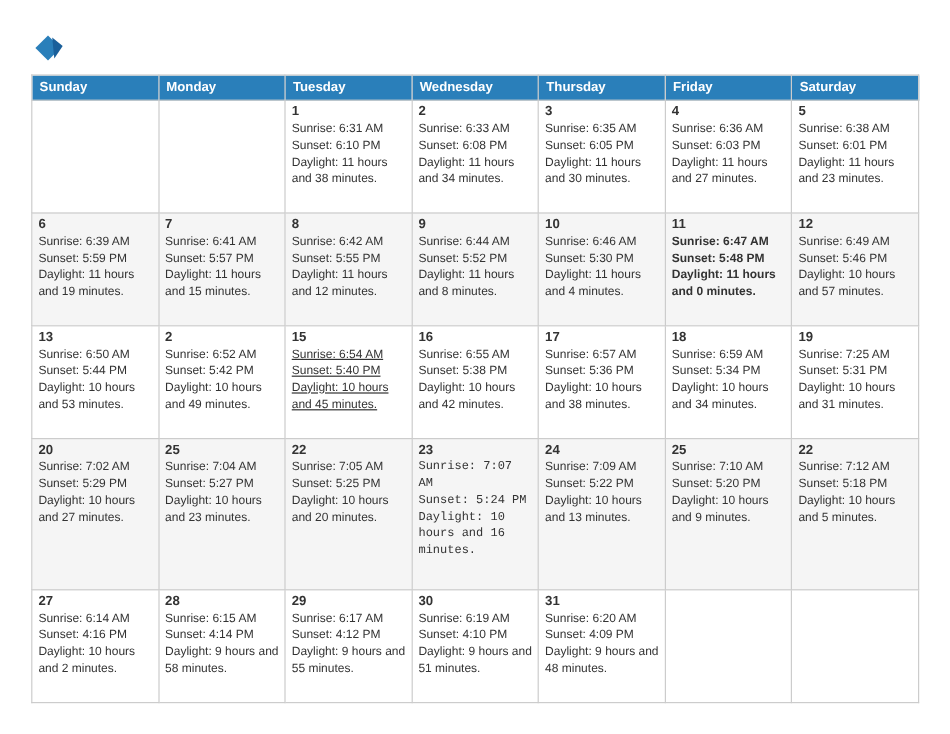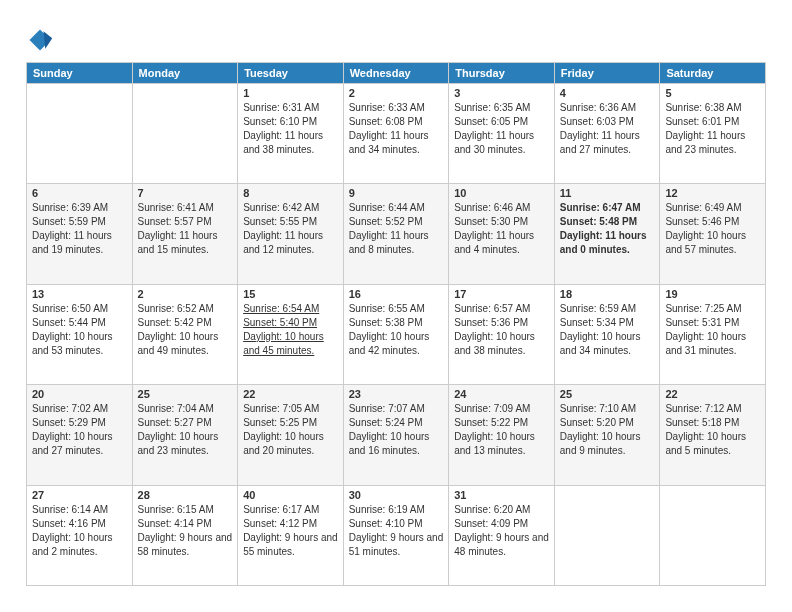--- a/index.html
+++ b/index.html
@@ -261,21 +261,21 @@
 Daylight: 10 hours and 23 minutes.</div>
           </td>
           <td>
             <div class="day-number">22</div>
             <div class="day-info" style="white-space: pre-line;">Sunrise: 7:05 AM
 Sunset: 5:25 PM
 Daylight: 10 hours and 20 minutes.</div>
           </td>
           <td>
             <div class="day-number">23</div>
-            <div class="day-info" style="white-space: pre-line;">Sunrise: 7:07 AM
+            <div class="day-info" style="white-space: pre-line; font-family: Liberation Mono, monospace;">Sunrise: 7:07 AM
 Sunset: 5:24 PM
 Daylight: 10 hours and 16 minutes.</div>
           </td>
           <td>
             <div class="day-number">24</div>
             <div class="day-info" style="white-space: pre-line;">Sunrise: 7:09 AM
 Sunset: 5:22 PM
 Daylight: 10 hours and 13 minutes.</div>
           </td>
           <td>
@@ -298,21 +298,21 @@
 Sunset: 4:16 PM
 Daylight: 10 hours and 2 minutes.</div>
           </td>
           <td>
             <div class="day-number">28</div>
             <div class="day-info" style="white-space: pre-line;">Sunrise: 6:15 AM
 Sunset: 4:14 PM
 Daylight: 9 hours and 58 minutes.</div>
           </td>
           <td>
-            <div class="day-number">40</div>
+            <div class="day-number">29</div>
             <div class="day-info" style="white-space: pre-line;">Sunrise: 6:17 AM
 Sunset: 4:12 PM
 Daylight: 9 hours and 55 minutes.</div>
           </td>
           <td>
             <div class="day-number">30</div>
             <div class="day-info" style="white-space: pre-line;">Sunrise: 6:19 AM
 Sunset: 4:10 PM
 Daylight: 9 hours and 51 minutes.</div>
           </td>

